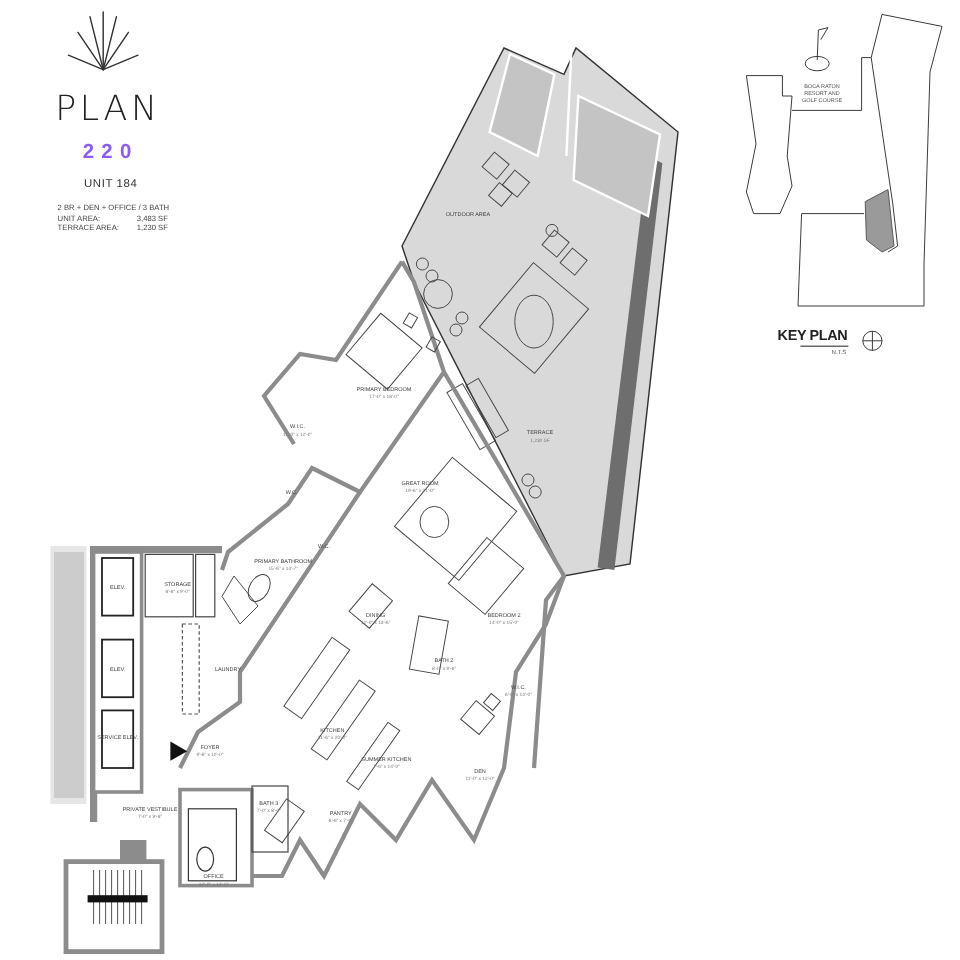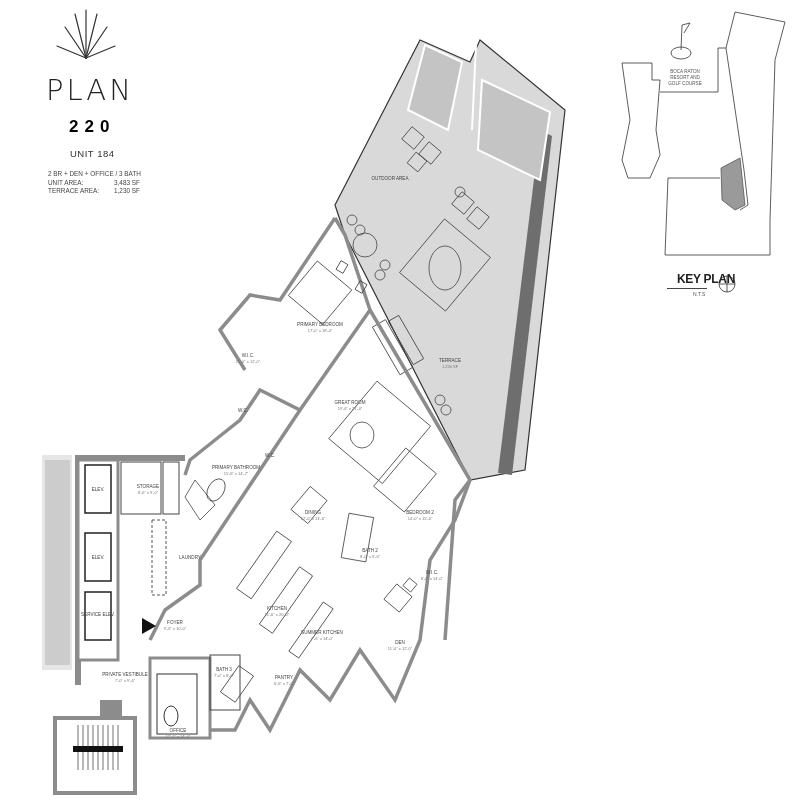--- a/index.html
+++ b/index.html
@@ -1,24 +1,24 @@
 <!DOCTYPE html>
 <html><head>
 <meta charset="utf-8">
 <style>
   html, body { margin:0; padding:0; background:#ffffff; }
   body { width:800px; height:800px; position:relative; overflow:hidden; font-family:"Liberation Sans", sans-serif; color:#222; }
   .logo { position:absolute; left:52px; top:6px; }
   .brand-name { position:absolute; left:46px; top:73px; font-size:29px; letter-spacing:3px; color:#222; font-family:"DejaVu Sans", sans-serif; font-weight:300; }
-  .brand-num { position:absolute; left:69px; top:117px; font-size:17px; letter-spacing:6px; font-weight:bold; color:#000000; font-family:"Liberation Sans", sans-serif; }
+  .brand-num { position:absolute; left:69px; top:117px; font-size:17px; letter-spacing:6px; font-weight:bold; color:#8b5cf6; font-family:"Liberation Sans", sans-serif; }
   .unit { position:absolute; left:70px; top:148px; font-size:9.5px; color:#333; letter-spacing:0.5px; }
   .specs { position:absolute; left:48px; top:170px; font-size:6.4px; line-height:8.5px; color:#444; }
   .specs .row { display:flex; }
   .specs .k { width:66px; }
-  .keyplan-title { position:absolute; left:677px; top:272px; font-size:12px; font-weight:bold; color:#222; letter-spacing:-0.3px; }
+  .keyplan-title { position:absolute; left:648px; top:272px; font-size:12px; font-weight:bold; color:#222; letter-spacing:-0.3px; }
   .keyplan-line { position:absolute; left:667px; top:288px; width:40px; border-top:1px solid #444; }
   .keyplan-nts { position:absolute; left:693px; top:291px; font-size:5px; color:#555; }
   .keyplan-note { position:absolute; left:664px; top:69px; font-size:4.6px; line-height:6px; color:#555; text-align:center; width:42px; }
   svg.plan { position:absolute; left:0; top:0; }
   .rl { position:absolute; font-size:4.6px; color:#444; text-align:center; line-height:5.5px; white-space:nowrap; transform:translateX(-50%); }
   .rl .d { color:#777; font-size:4px; display:block; }
 </style>
 </head>
 <body>
 

